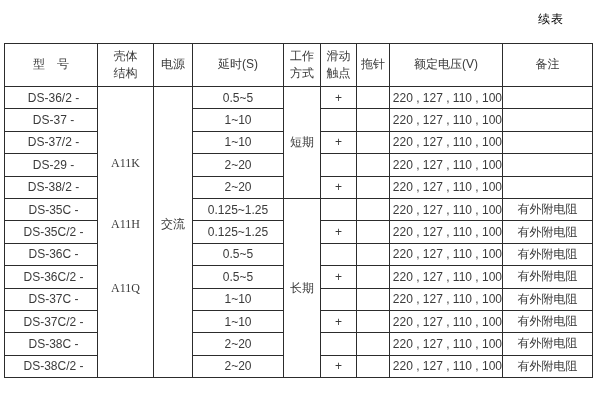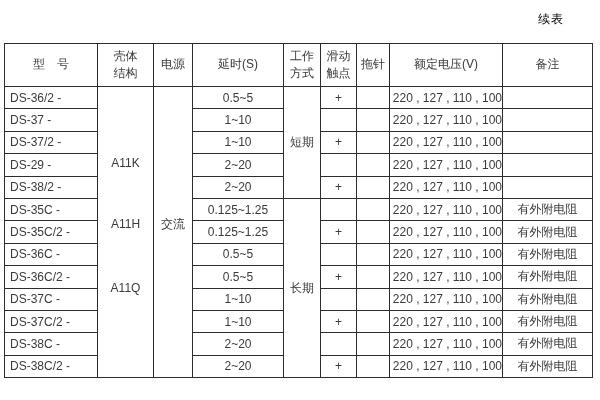--- a/index.html
+++ b/index.html
@@ -44,36 +44,37 @@
     height: 42px;
     font-size: 12px;
     line-height: 1.45;
   }
   .spec thead th span { display: block; }
   .spec tbody td {
     height: 21.4px;
     font-size: 12px;
   }
   td.model {
-    text-align: left;
+    text-align: center;
     padding-left: 5px;
     margin-left: 18px;
   }
   td.voltage {
     font-size: 11.5px;
     text-align: right;
   }
   td.remark {
     font-size: 11px;
   }
   td.plus {
     font-size: 11px;
   }
   td.merged {
     position: relative;
+    font-family: Liberation Serif, serif;
   }
   td.merged .tag {
     position: absolute;
     left: 0;
     width: 100%;
     text-align: center;
     transform: translateY(-50%);
     font-size: 12px;
   }
 </style>

